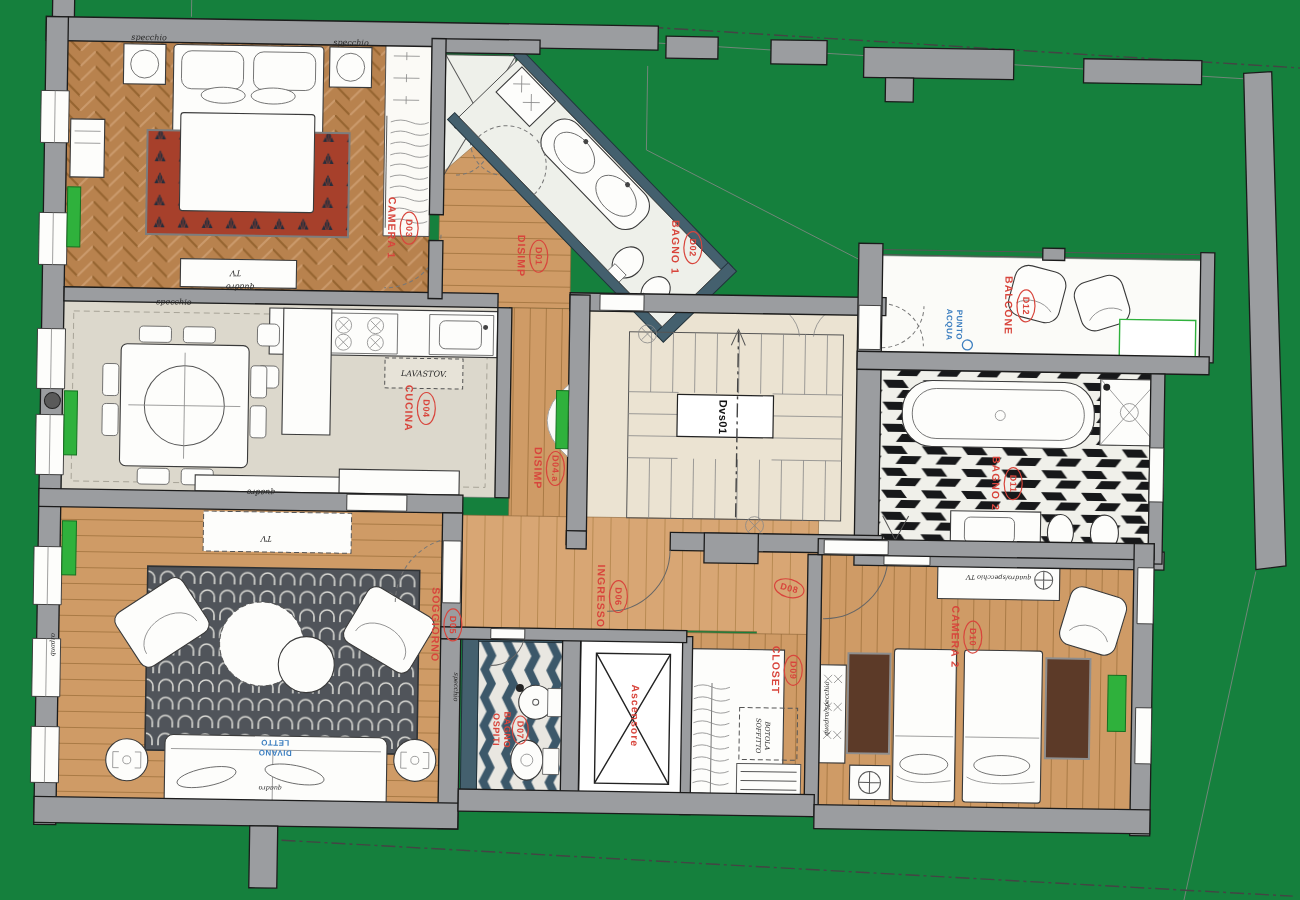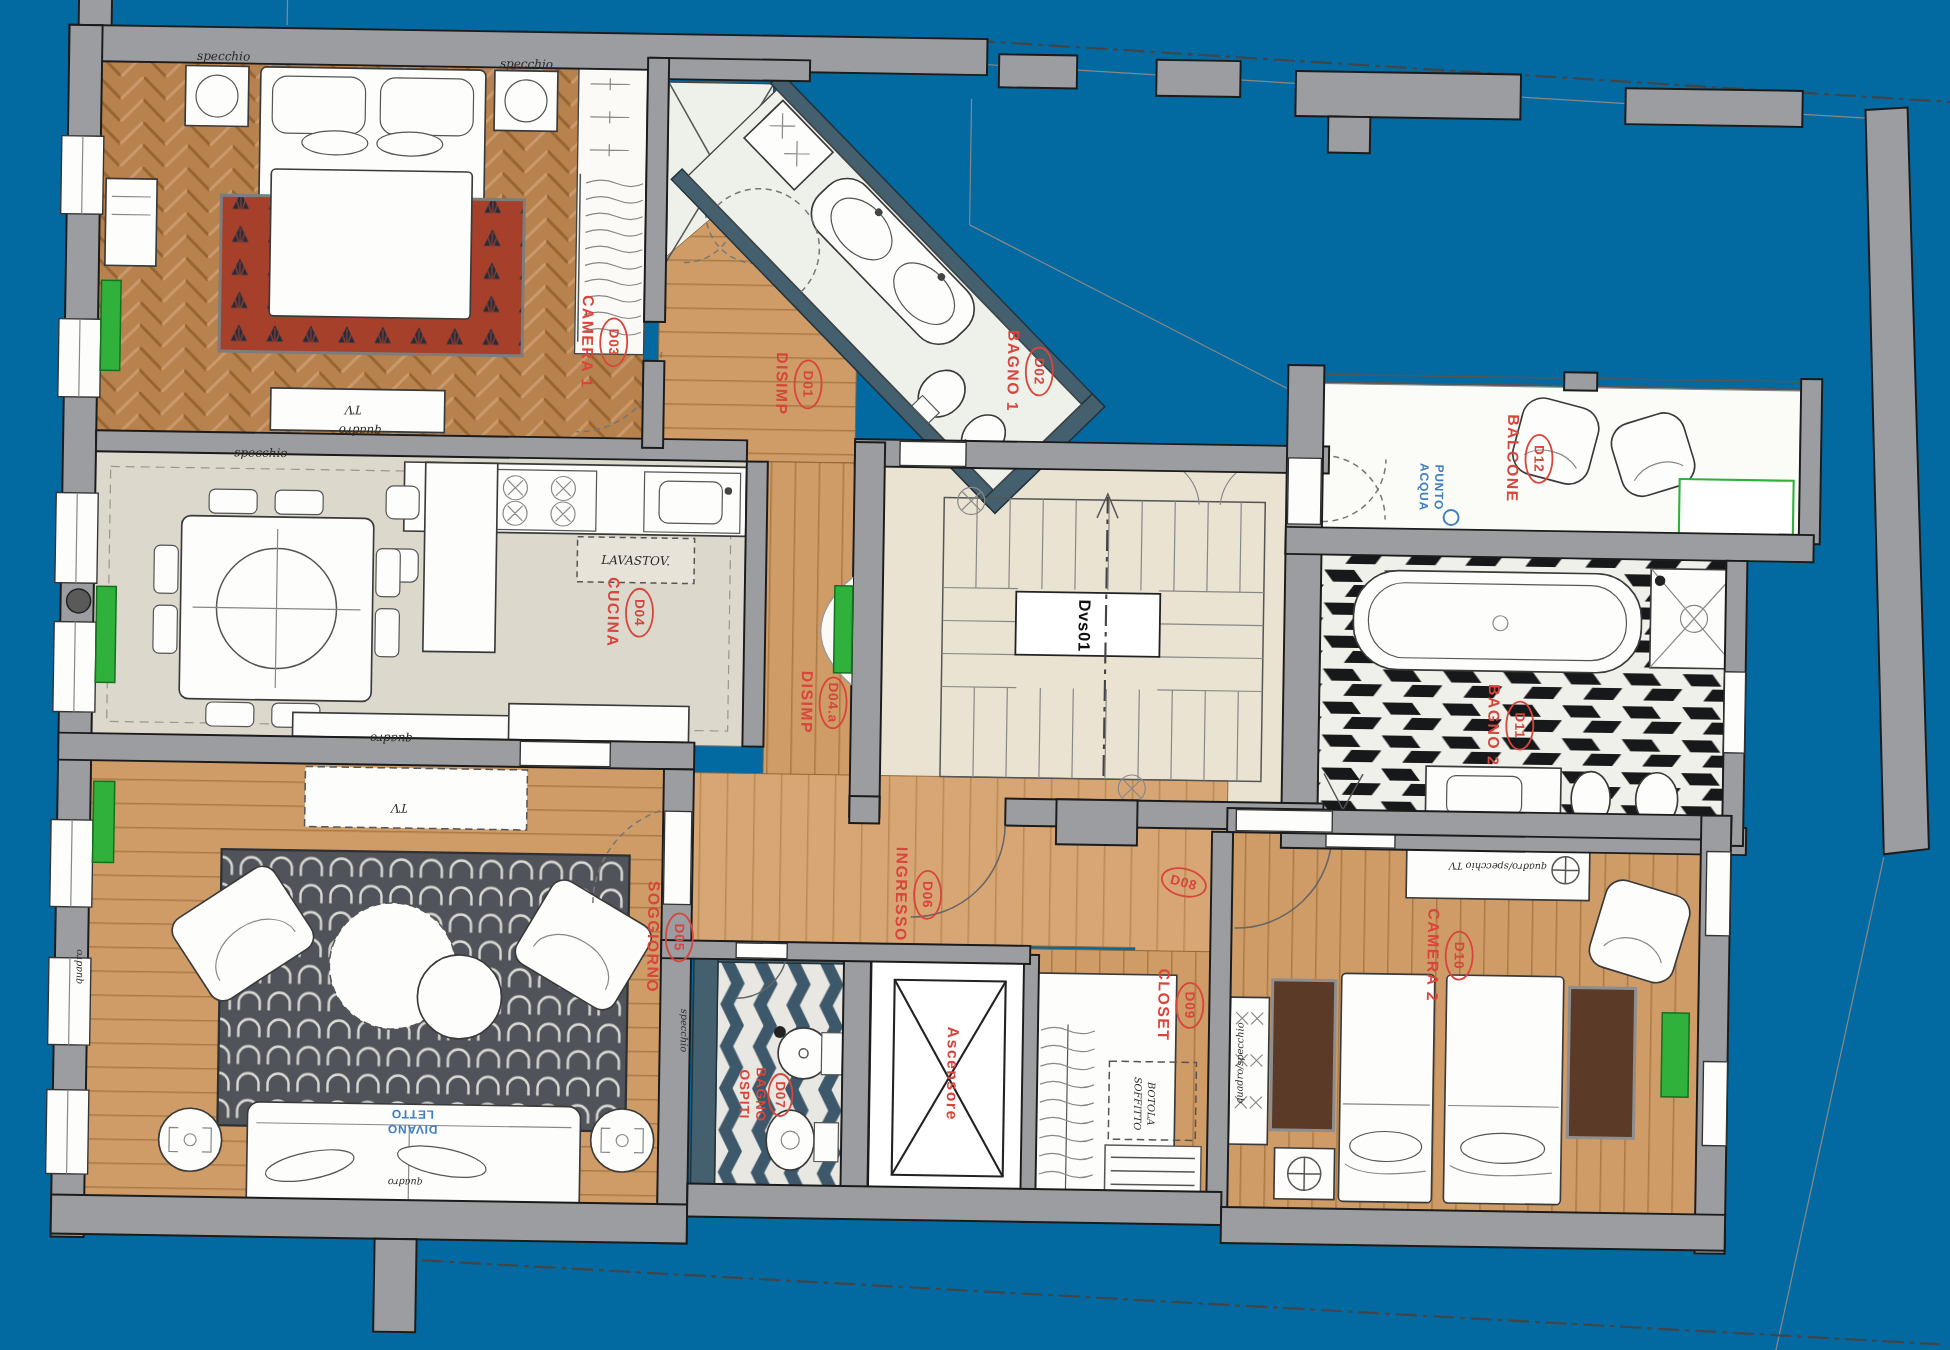--- a/index.html
+++ b/index.html
@@ -1,16 +1,16 @@
 <!DOCTYPE html>
 <html><head>
 <meta charset="utf-8">
 <style>
   html,body{margin:0;padding:0;background:#ffffff;}
-  .stage{position:relative;width:1300px;height:900px;background:#0369a1;overflow:hidden;}
+  .stage{position:relative;width:1300px;height:900px;background:#15803d;overflow:hidden;}
   svg{display:block;}
   .wall{fill:#9b9da0;stroke:#1b1b1b;stroke-width:1.3;}
   .wall-dark{fill:#44606e;stroke:#22333c;stroke-width:1;}
   .furn{fill:#fdfdfb;stroke:#3a3a3a;stroke-width:1.1;}
   .furn-thin{fill:#fdfdfb;stroke:#555;stroke-width:0.8;}
   .thin{stroke:#555;stroke-width:1;fill:none;}
   .thin2{stroke:#888;stroke-width:0.8;fill:none;}
   .dashdot{stroke:#444;stroke-width:1.4;fill:none;stroke-dasharray:14 4 3 4;}
   .arc{stroke:#666;stroke-width:1;fill:none;}
   .arcd{stroke:#777;stroke-width:1;fill:none;stroke-dasharray:4 3;}

